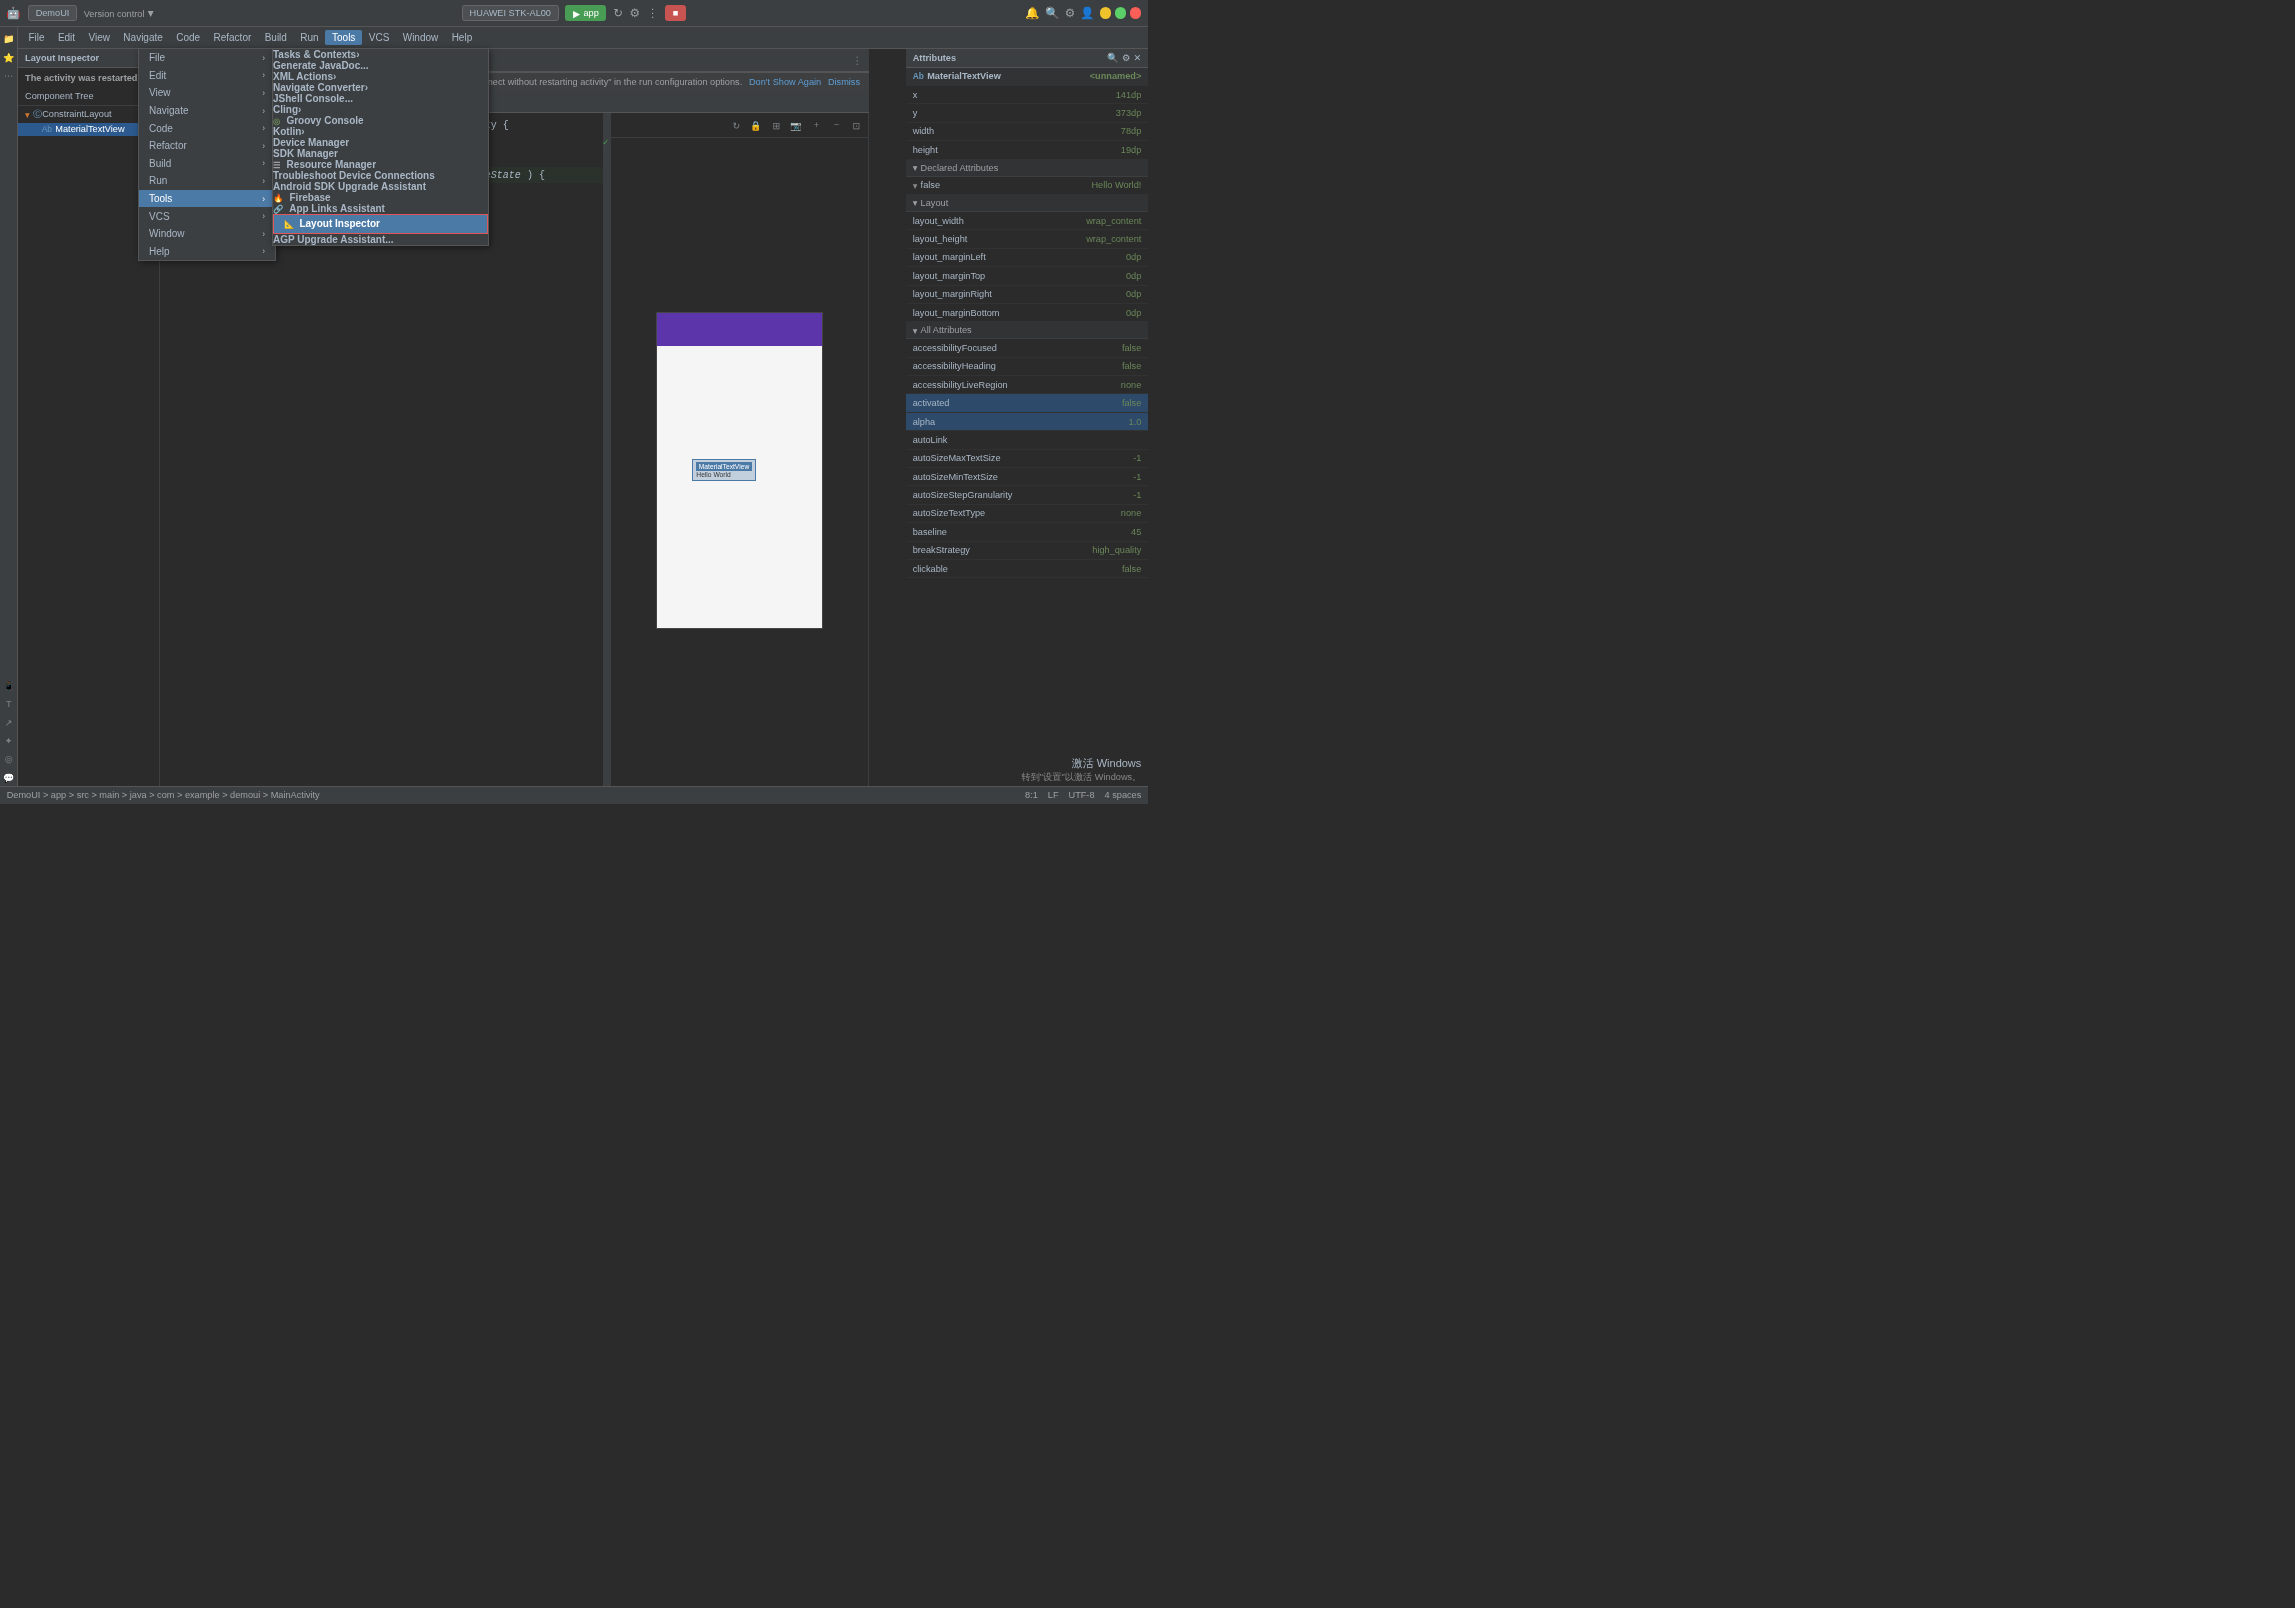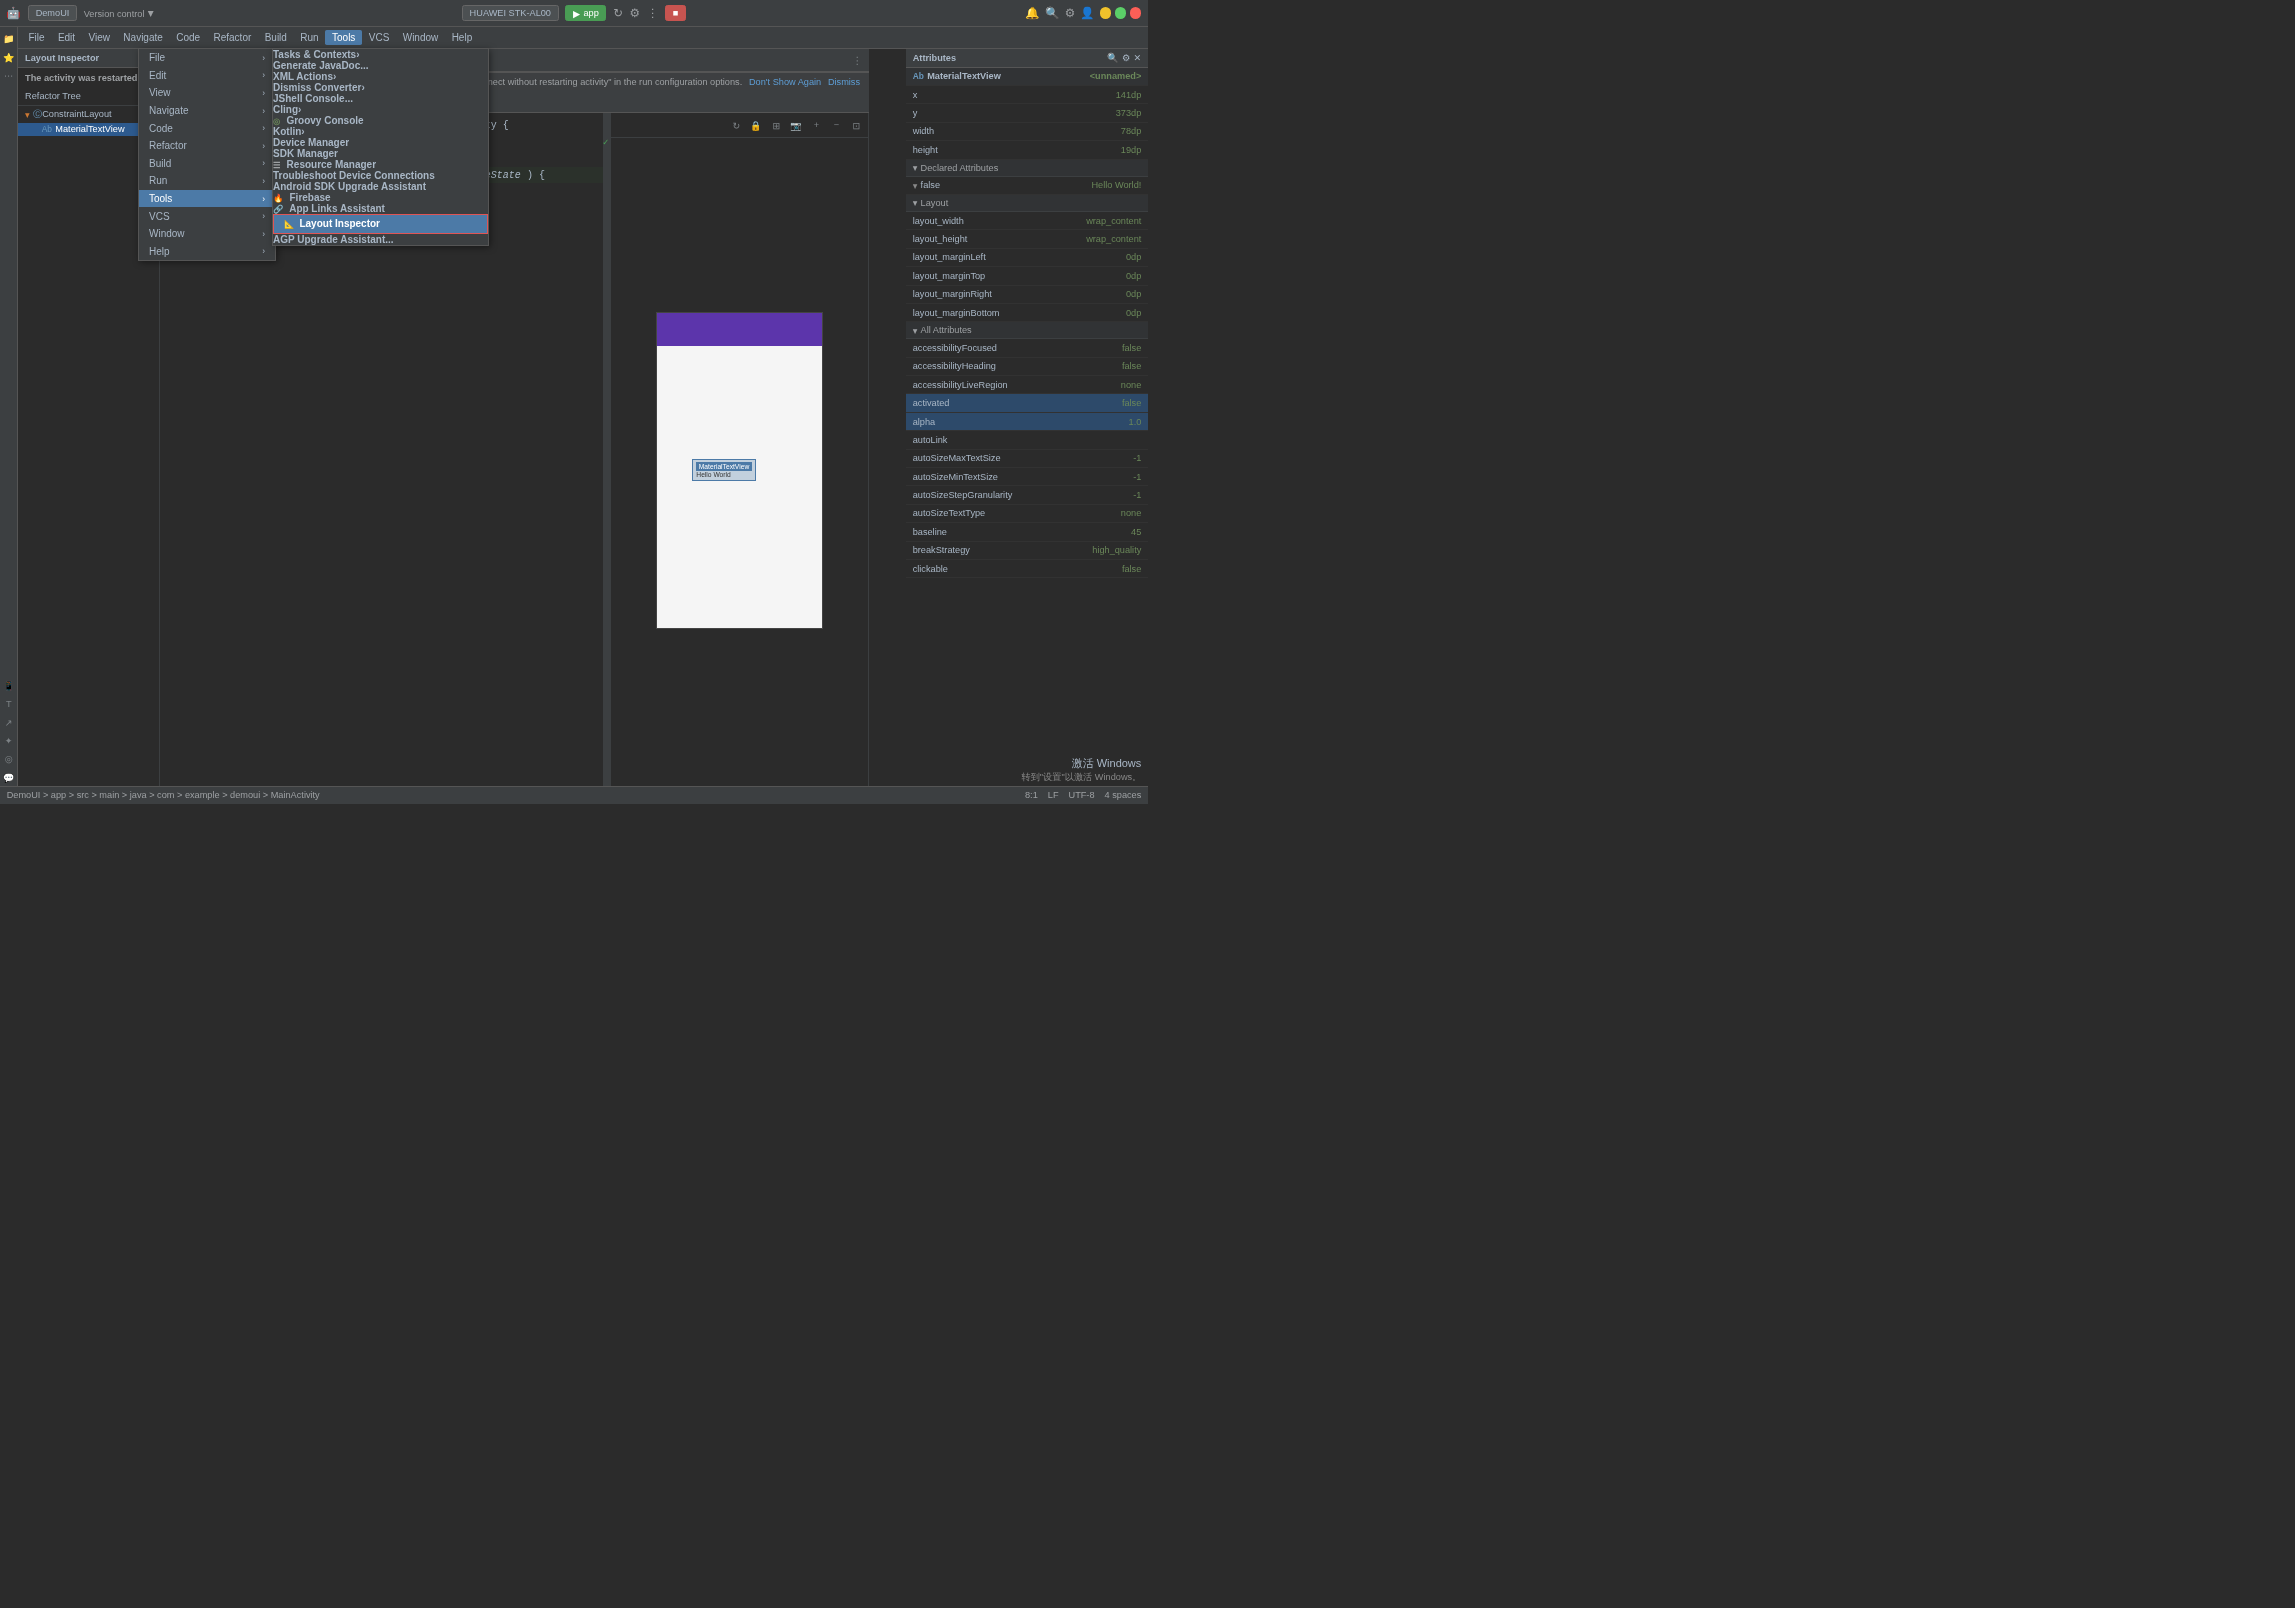--- a/index.html
+++ b/index.html
@@ -513,21 +513,21 @@
 
       <div class="left-panel">
         <div class="panel-header">
           <span class="panel-title">Layout Inspector</span>
           <span>⋮</span>
         </div>
         <div class="layout-inspector-panel">
           <span>The activity was restarted. T</span>
         </div>
         <div class="component-tree-header">
-          <span>Refactor Tree</span>
+          <span>Component Tree</span>
           <span>🔍</span>
         </div>
         <div class="tree-item">
           <span style="color:#cc7832; font-size:9.2px;">▾</span>
           <span style="margin-left:3.3px; color:#6897bb;">Ⓒ</span>
           <span style="margin-left:0;">ConstraintLayout</span>
         </div>
         <div class="tree-item selected">
           <span style="margin-left:13.4px; color:#cc7832; font-size:9.2px;"></span>
           <span style="margin-left:3.3px; color:#6897bb; font-size:8.4px;">Ab</span>
@@ -866,21 +866,21 @@
       <span>Tasks &amp; Contexts</span><span class="arrow">›</span>
     </div>
     <div class="menu-entry">
       <span>Generate JavaDoc...</span>
     </div>
     <div class="separator"></div>
     <div class="menu-entry">
       <span>XML Actions</span><span class="arrow">›</span>
     </div>
     <div class="menu-entry">
-      <span>Dismiss Converter</span><span class="arrow">›</span>
+      <span>Navigate Converter</span><span class="arrow">›</span>
     </div>
     <div class="menu-entry">
       <span>JShell Console...</span>
     </div>
     <div class="menu-entry">
       <span>Cling</span><span class="arrow">›</span>
     </div>
     <div class="menu-entry">
       <span style="color:#6a8759; font-size:8.4px; margin-right:3.3px;">◎</span>
       <span>Groovy Console</span>

